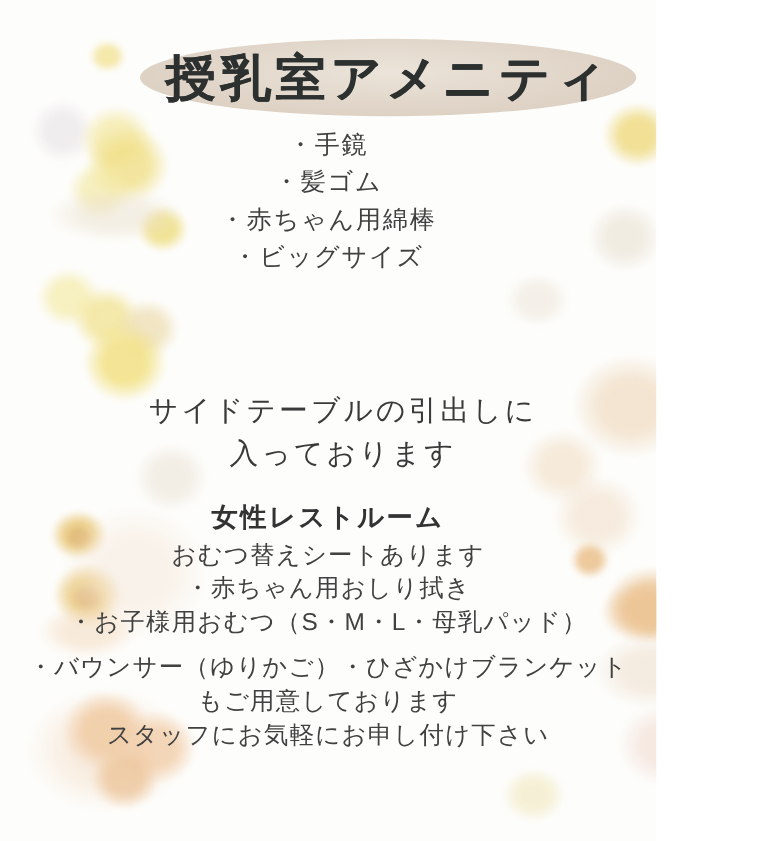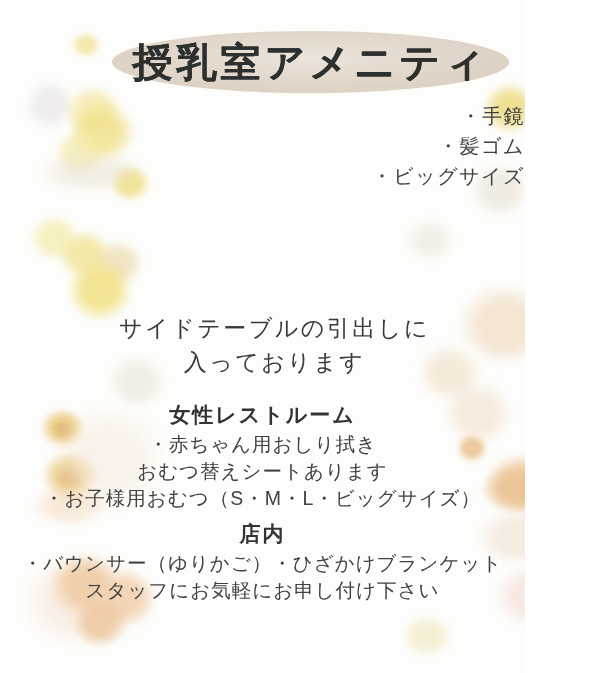--- a/index.html
+++ b/index.html
@@ -20,21 +20,21 @@
     border-radius:50%;
     background:radial-gradient(ellipse at 50% 42%,#ece4da 0%,#e0d5c8 55%,#d8ccbc 100%);
     display:flex;align-items:center;justify-content:center;
   }
   .title-wrap h1{
     margin:0;font-size:40px;font-weight:bold;letter-spacing:4px;
     color:#2c3130;text-shadow:0.6px 0 0 #2c3130;white-space:nowrap;
   }
   .amenities{
     position:absolute;left:0;top:101px;width:100%;
-    margin:0;padding:0;list-style:none;text-align:right;
+    margin:0;padding:0;list-style:none;text-align:center;
   }
   .amenities li{
     font-size:20px;line-height:30px;letter-spacing:1.5px;color:#414141;
   }
   .note{position:absolute;left:12px;top:311px;width:100%;text-align:center;}
   .note p{
     margin:0;font-size:23px;line-height:34px;letter-spacing:2.5px;
     color:#3a3a3a;font-weight:500;
   }
   .section{position:absolute;left:0;width:100%;text-align:center;}
@@ -93,33 +93,34 @@
     </div>
   <div class="scan-line"></div>
 
   <div class="title-wrap">
     <h1>授乳室アメニティ</h1>
   </div>
 
   <ul class="amenities">
     <li>・手鏡</li>
     <li>・髪ゴム</li>
+    <li>・赤ちゃん用綿棒</li>
     <li>・ビッグサイズ</li>
   </ul>
 
   <div class="note">
     <p>サイドテーブルの引出しに</p>
     <p>入っております</p>
   </div>
 
   <div class="section sec-restroom">
     <h2>女性レストルーム</h2>
+    <p>おむつ替えシートあります</p>
     <p>・赤ちゃん用おしり拭き</p>
-    <p>おむつ替えシートあります</p>
-    <p>・お子様用おむつ（S・M・L・ビッグサイズ）</p>
+    <p>・お子様用おむつ（S・M・L・母乳パッド）</p>
   </div>
 
   <div class="section sec-store">
-    <h2>店内</h2>
     <p>・バウンサー（ゆりかご）・ひざかけブランケット</p>
+    <p>もご用意しております</p>
     <p>スタッフにお気軽にお申し付け下さい</p>
   </div>
 </div>
 
 </body></html>

